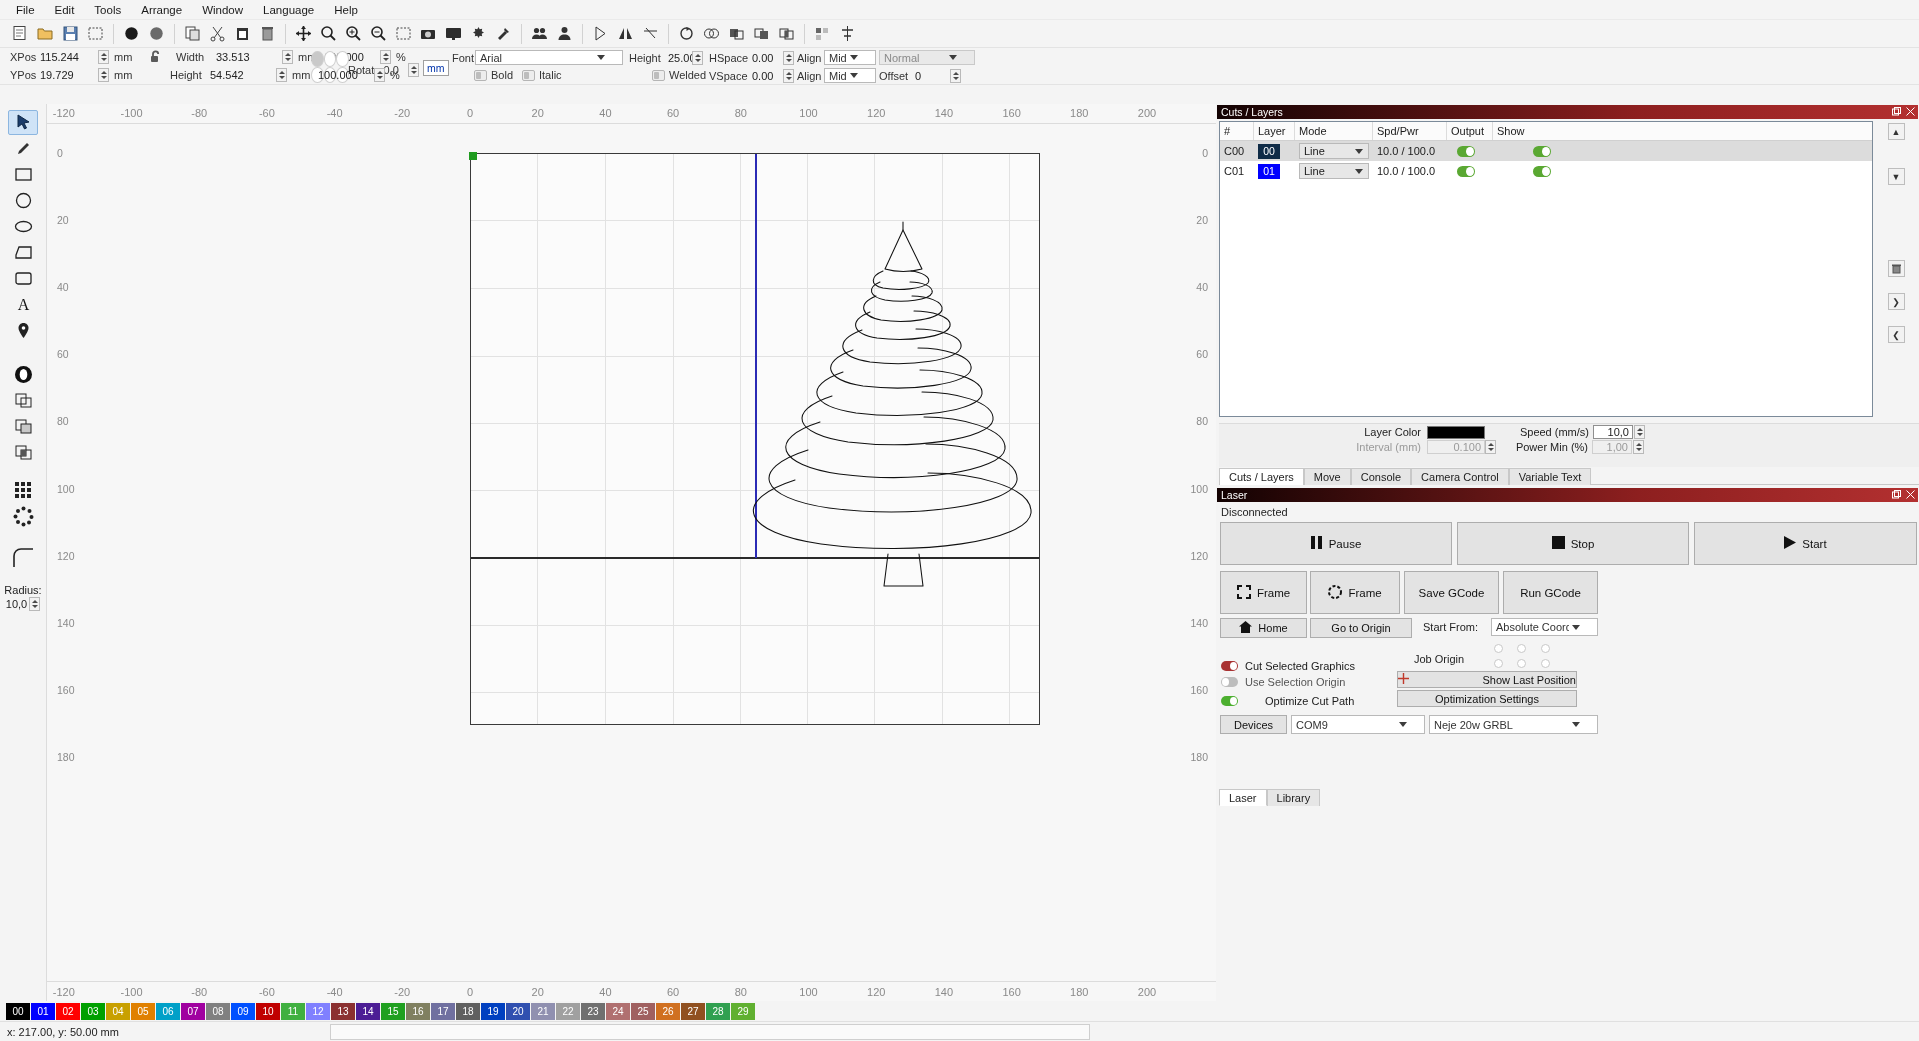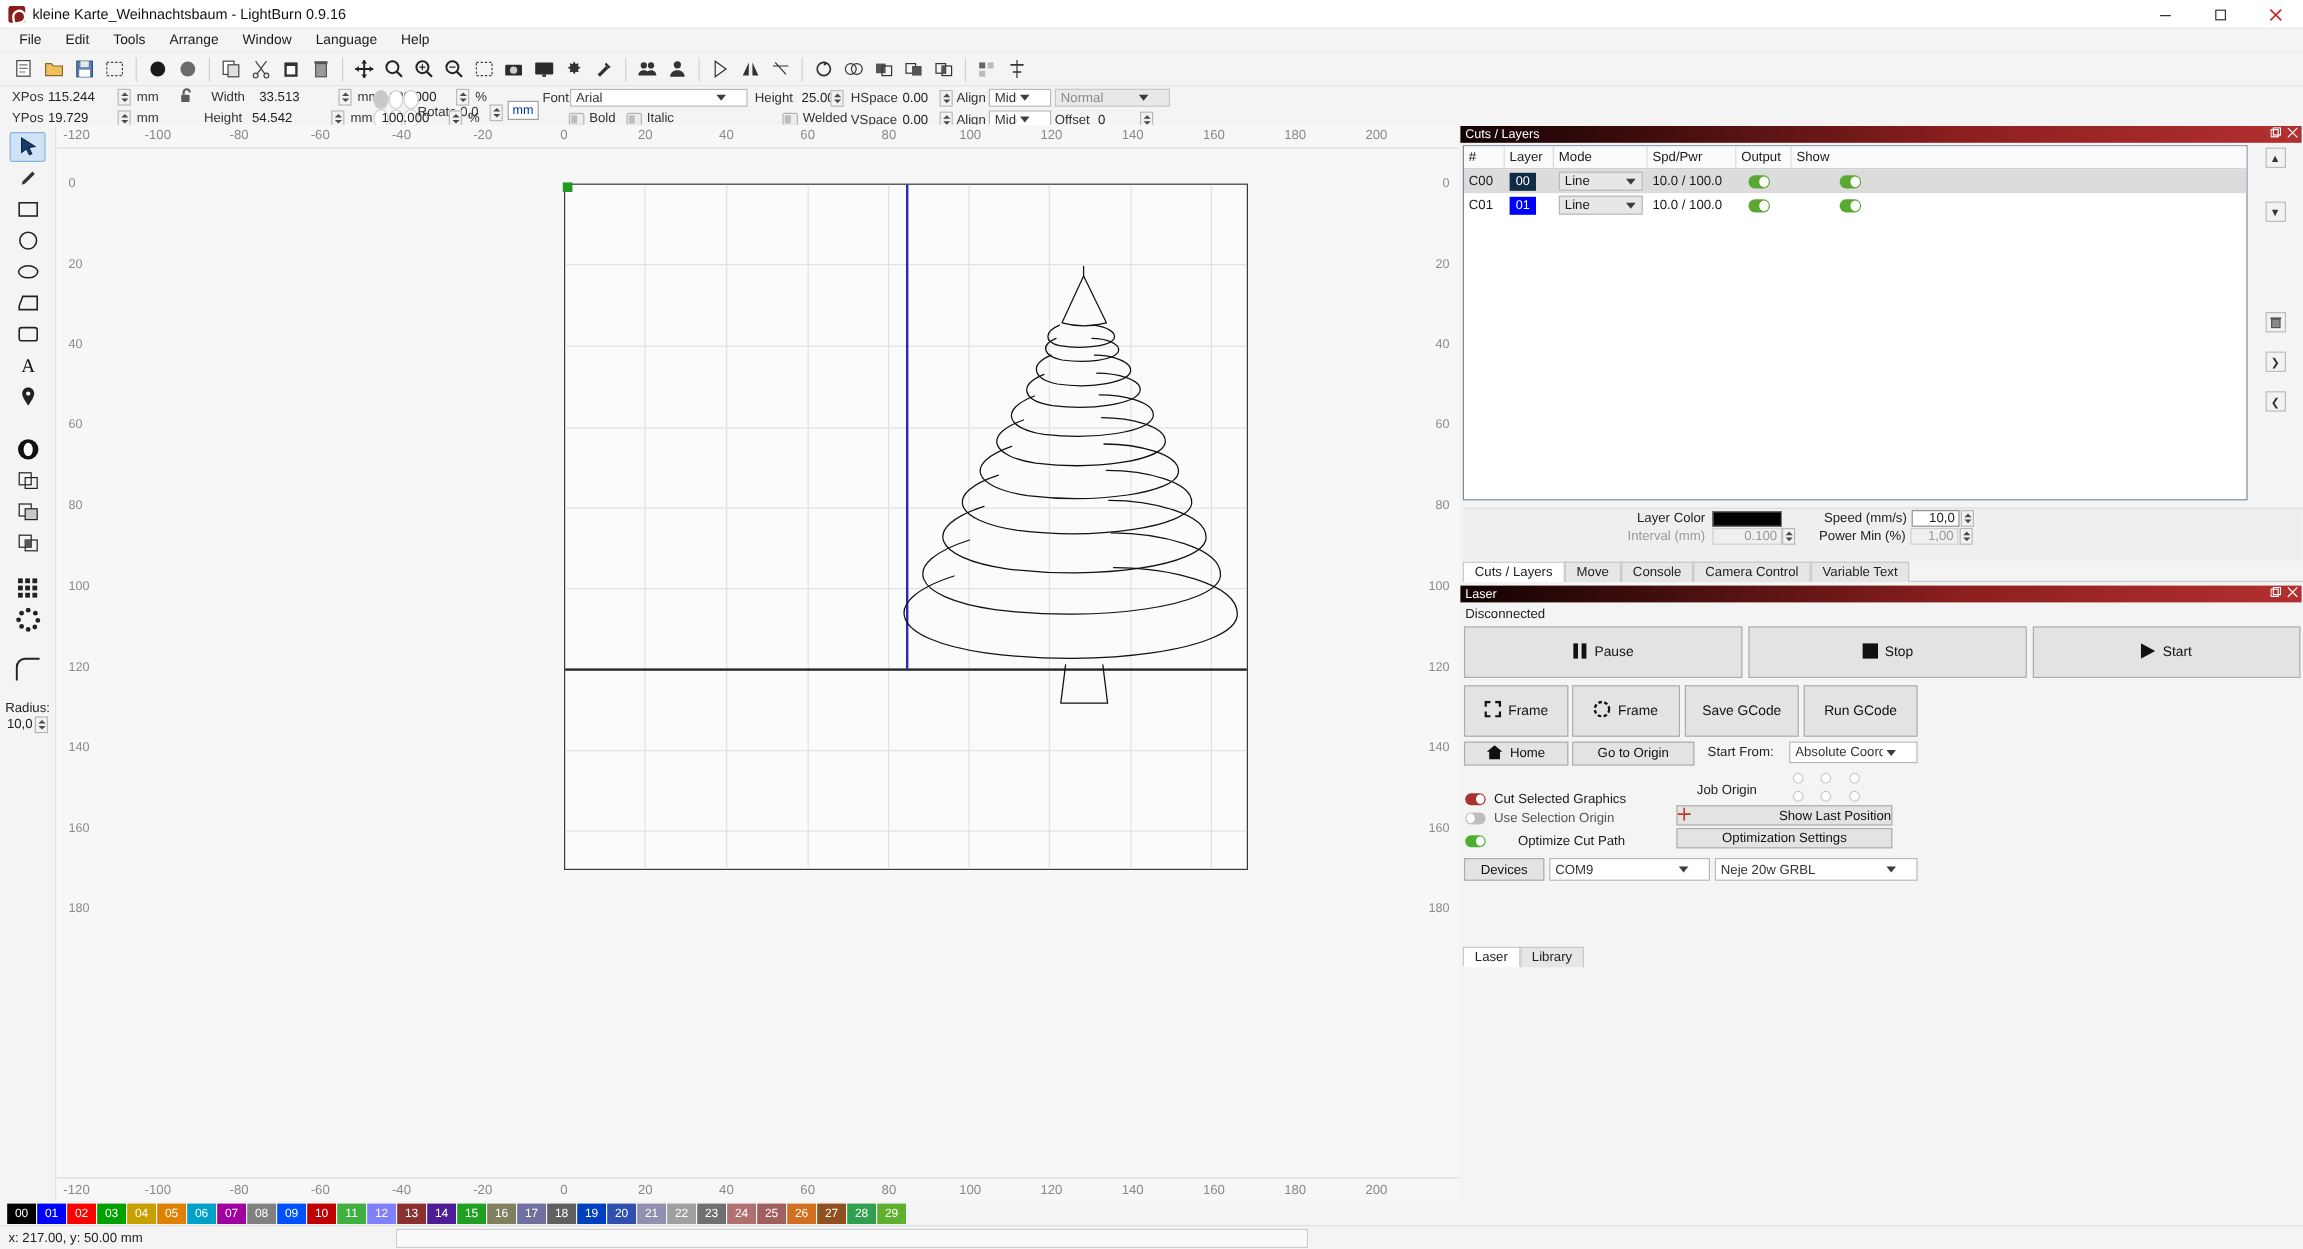--- a/index.html
+++ b/index.html
@@ -150,42 +150,20 @@
                border-top:1px solid #e0e0e0; display:flex; align-items:center; font-size:11px; color:#222; }
   .statusbar .sb-coords { padding-left:7px; }
   .statusbar .sb-box { position:absolute; left:330px; top:2px; width:760px; height:16px;
                        border:1px solid #cfcfcf; background:#fafafa; }
 </style>
 </head>
 <body>
 
 <div class="app">
 
-  <div class="titlebar">
-    <div class="appicon"></div>
-    <div class="ttitle">kleine Karte_Weihnachtsbaum - LightBurn 0.9.16</div>
-    <div class="wbtns">
-      <div class="wbtn">
-        <svg width="11" height="11" viewBox="0 0 11 11">
-            <line x1="1" y1="6" x2="10" y2="6" stroke="#333" stroke-width="1"></line>
-          </svg>
-      </div>
-      <div class="wbtn">
-        <svg width="11" height="11" viewBox="0 0 11 11">
-            <rect x="1.5" y="1.5" width="8" height="8" fill="none" stroke="#333" stroke-width="1"></rect>
-          </svg>
-      </div>
-      <div class="wbtn close">
-        <svg width="11" height="11" viewBox="0 0 11 11">
-            <line x1="1" y1="1" x2="10" y2="10" stroke="#cc2222" stroke-width="1.3"></line>
-            <line x1="10" y1="1" x2="1" y2="10" stroke="#cc2222" stroke-width="1.3"></line>
-          </svg>
-      </div>
-    </div>
-  </div>
 
   <div class="menubar">
     <div class="mi">File</div>
     <div class="mi">Edit</div>
     <div class="mi">Tools</div>
     <div class="mi">Arrange</div>
     <div class="mi">Window</div>
     <div class="mi">Language</div>
     <div class="mi">Help</div>
   </div>

